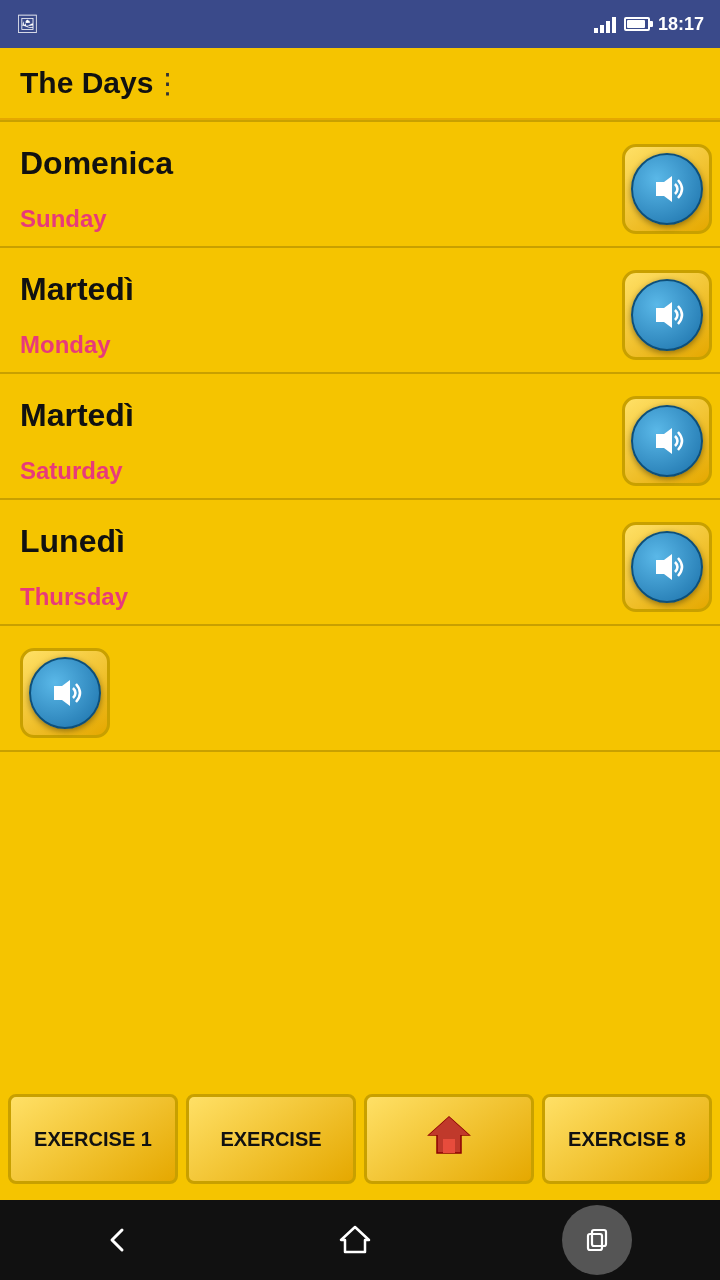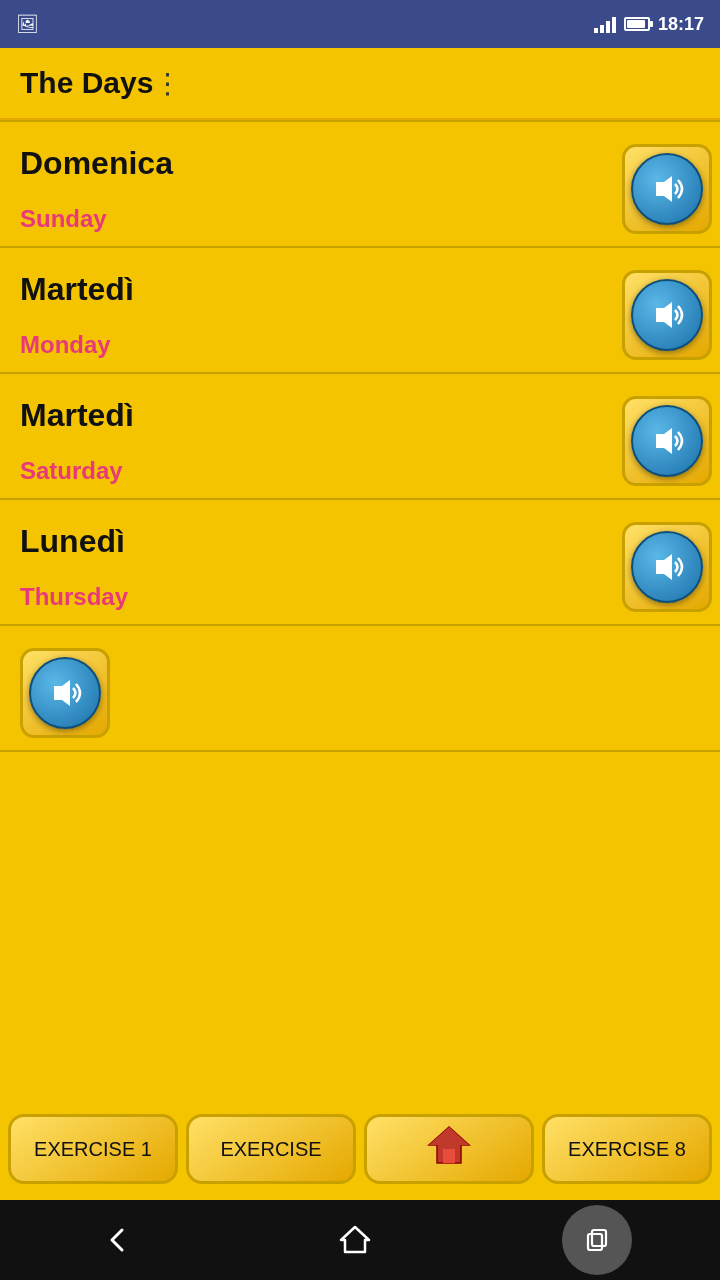--- a/index.html
+++ b/index.html
@@ -168,30 +168,30 @@
     .bottom-buttons {
       background: #f5c400;
       padding: 16px 8px;
       display: flex;
       gap: 8px;
       justify-content: space-around;
       flex-shrink: 0;
     }
     .action-btn {
       flex: 1;
-      height: 70px;
+      height: 90px;
       background: linear-gradient(145deg, #ffe066, #e5a800);
       border: 3px solid #c8a000;
-      border-radius: 16px;
+      border-radius: 8px;
       display: flex;
       align-items: center;
       justify-content: center;
       cursor: pointer;
       font-size: 20px;
-      font-weight: normal;
+      font-weight: bold;
       color: #111;
     }
     .home-btn {
       background: linear-gradient(145deg, #ffe066, #e5a800);
       border: 3px solid #c8a000;
     }
     .home-icon {
       font-size: 40px;
     }
 

